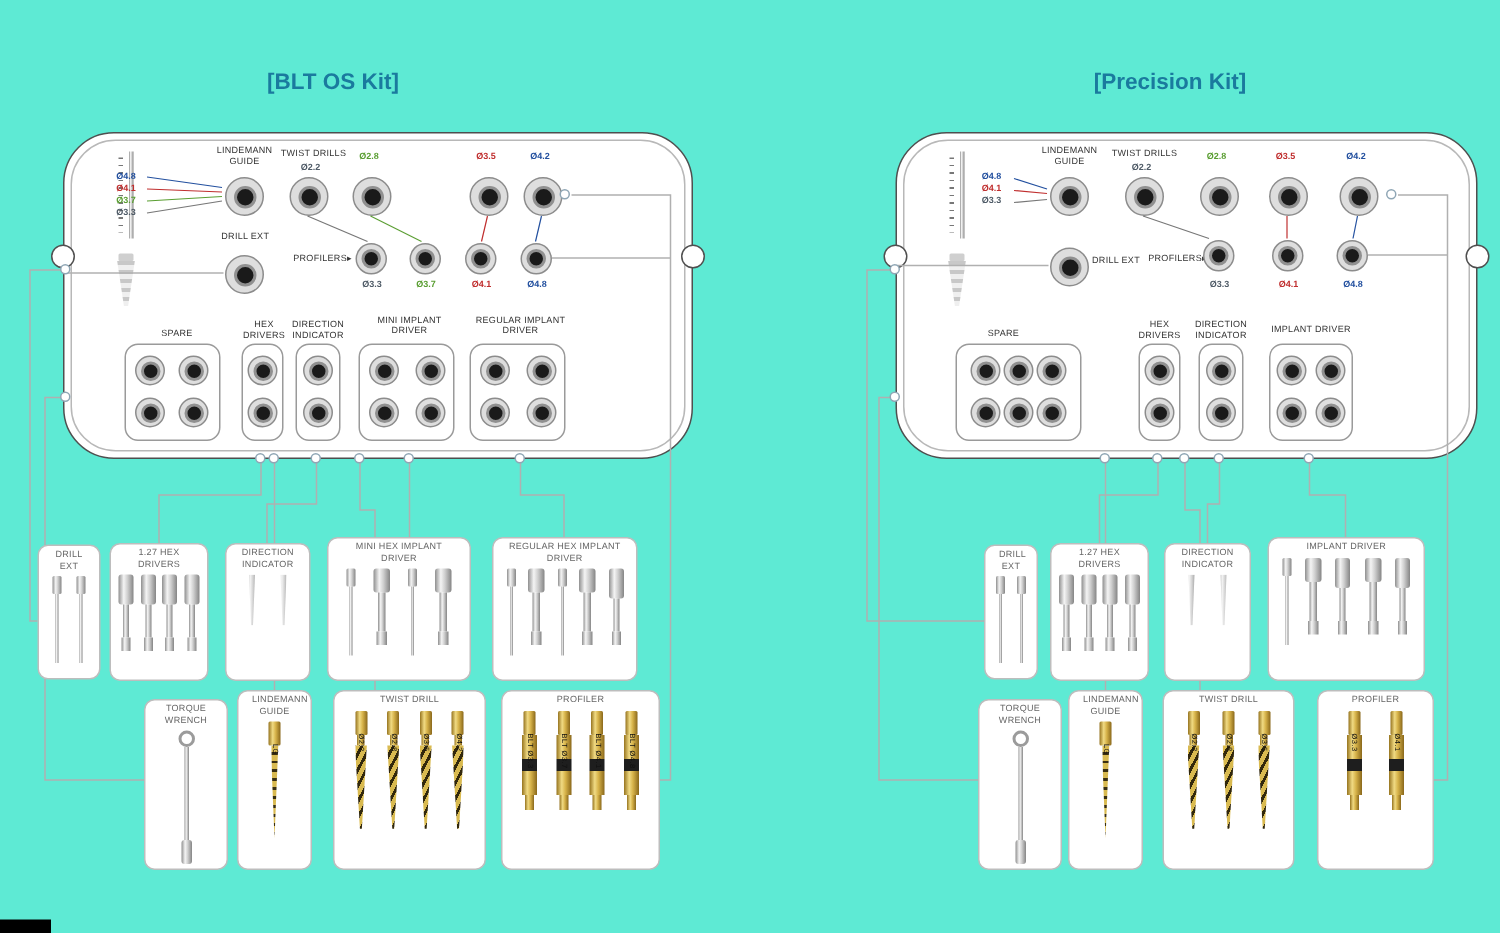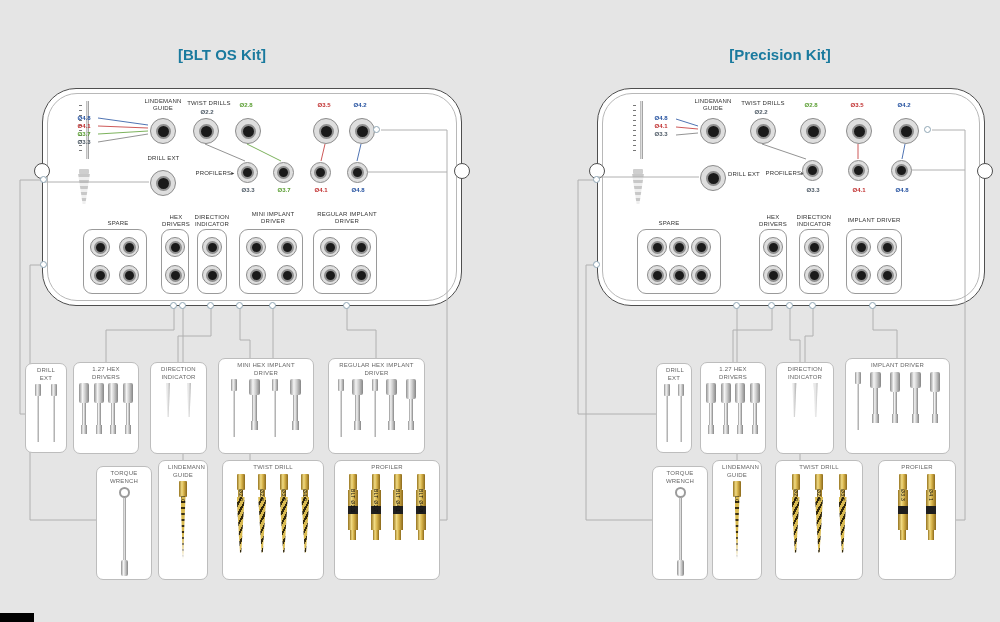--- a/index.html
+++ b/index.html
@@ -1,16 +1,16 @@
 <!DOCTYPE html>
 <html style="--c-title: #1a7a9e; --c-blue: #23509f; --c-red: #c02f2f; --c-green: #5a9e32; --c-gray: #4e5a66; --c-line: #b0b0b0;"><head>
 <meta charset="utf-8">
 <style>
   html,body{margin:0;padding:0;background:#fff;font-family:"Liberation Sans",sans-serif;}
-  #canvas{position:relative;width:1000px;height:622px;background:#e5e5e5;overflow:hidden;}
+  #canvas{position:relative;width:1000px;height:622px;background:#5eead4;overflow:hidden;}
   #canvas *{box-sizing:border-box;}
   i{display:block;}
   .abs{position:absolute;}
   svg.wires{position:absolute;left:0;top:0;}
   .under{z-index:0;}
   .over{z-index:3;}
   .kit-title{position:absolute;width:220px;text-align:center;font-size:15px;font-weight:bold;color:var(--c-title,#1a7a9e);z-index:2;}
   .tray{position:absolute;border:1.5px solid #4f4f4f;border-radius:34px;background:#fff;z-index:1;}
   .tray-inner{position:absolute;inset:4px;border:1px solid #b8b8b8;border-radius:30px;}
   .notch{position:absolute;width:16px;height:16px;border:1.5px solid #4f4f4f;border-radius:50%;background:#fff;}

